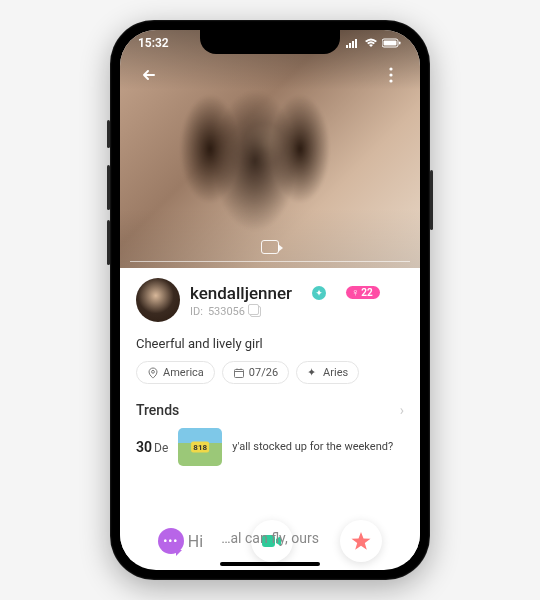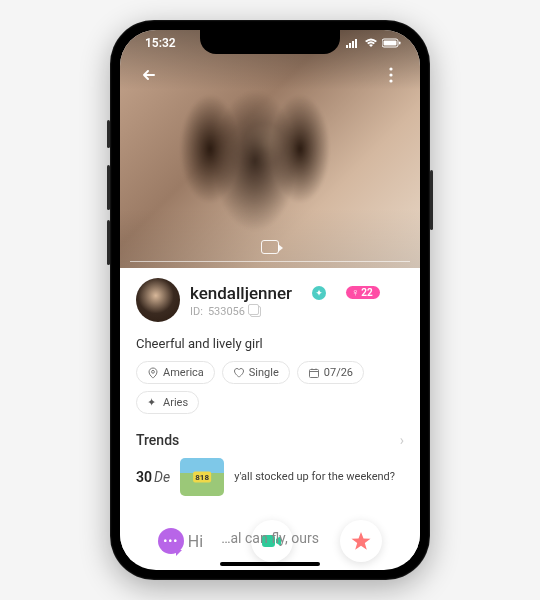--- a/index.html
+++ b/index.html
@@ -50,21 +50,21 @@
       radial-gradient(ellipse 50px 90px at 30% 50%, #2a1a10 0%, transparent 60%),
       radial-gradient(ellipse 50px 90px at 60% 50%, #2a1a10 0%, transparent 60%),
       radial-gradient(circle 30px at 48% 48%, #d8b89a 0%, transparent 70%);
     filter: blur(1px);
   }
   .hero::after{
     content:""; position:absolute; inset:0;
     background: linear-gradient(180deg, rgba(0,0,0,.35) 0%, transparent 25%, transparent 75%, rgba(0,0,0,.1) 100%);
   }
   .status-bar {
-    position: absolute; top: 6px; left: 7px; right: 0;
+    position: absolute; top: 6px; left: 0; right: 0;
     display: flex; justify-content: space-between; align-items: center;
     padding: 0 18px; color: #fff; font-size: 12px; font-weight: 600;
     z-index: 40;
   }
   .status-right { display: flex; gap: 4px; align-items: center; }
   .signal, .wifi, .battery { display:inline-flex; }
   .top-nav {
     position: absolute; top: 30px; left: 0; right: 0;
     display: flex; justify-content: space-between; align-items: center;
     padding: 0 14px; z-index: 40;
@@ -105,21 +105,21 @@
   .glyph{font-size:11px;line-height:1;}
   .section-row {
     display:flex; justify-content:space-between; align-items:flex-end;
     margin-top:18px; cursor:pointer;
   }
   .section-title { font-size:14px; font-weight:500; color:#333; }
   .chev { color:#ccc; font-size:14px; }
   .trend-row { display:flex; gap:10px; align-items:center; margin-top:10px; }
   .trend-date { display:flex; align-items:baseline; gap:2px; }
   .trend-day { font-size:14px; font-weight:600; color:#222; }
-  .trend-mon { font-size:14px; color:#555;font-style:italic; }
+  .trend-mon { font-size:12px; color:#555; }
   .trend-thumb {
     width:44px; height:38px; border-radius:5px;
     background: linear-gradient(#7ec8e8 0%, #7ec8e8 40%, #9bc878 40%, #9bc878 100%);
     position:relative; flex-shrink:0;
   }
   .trend-thumb::after{content:"818";position:absolute;top:50%;left:50%;transform:translate(-50%,-50%);font-size:8px;font-weight:700;background:#f0d848;padding:1px 2px;border-radius:2px;color:#333;}
   .trend-text { font-size:11px; color:#444; line-height:1.3; }
   .action-bar {
     position:absolute; bottom:8px; left:0; right:0;
     display:flex; align-items:center; justify-content:space-around;
@@ -221,26 +221,20 @@
 
       <div class="chips">
         <div class="chip">
           <svg viewBox="0 0 12 12">
               <path d="M6 1 C3.8 1 2 2.8 2 5 C2 8 6 11 6 11 S10 8 10 5 C10 2.8 8.2 1 6 1 Z M6 6.2 A1.4 1.4 0 1 1 6 3.4 A1.4 1.4 0 0 1 6 6.2 Z" fill="none" stroke="#777" stroke-width="1"></path>
             </svg>
           <span>America</span>
         </div>
         <div class="chip">
           <svg viewBox="0 0 12 12">
-              <path d="M6 10 C6 10 1.5 7 1.5 4 C1.5 2.5 2.7 1.5 4 1.5 C5 1.5 5.7 2.1 6 2.7 C6.3 2.1 7 1.5 8 1.5 C9.3 1.5 10.5 2.5 10.5 4 C10.5 7 6 10 6 10 Z" fill="none" stroke="#777" stroke-width="1"></path>
-            </svg>
-          <span>Single</span>
-        </div>
-        <div class="chip">
-          <svg viewBox="0 0 12 12">
               <rect x="1.5" y="2.5" width="9" height="8" rx="1" fill="none" stroke="#777" stroke-width="1"></rect>
               <line x1="1.5" y1="4.5" x2="10.5" y2="4.5" stroke="#777" stroke-width="1"></line>
               <line x1="4" y1="1.5" x2="4" y2="3" stroke="#777" stroke-width="1"></line>
               <line x1="8" y1="1.5" x2="8" y2="3" stroke="#777" stroke-width="1"></line>
             </svg>
           <span>07/26</span>
         </div>
         <div class="chip">
           <span class="glyph">✦</span>
           <span>Aries</span>

